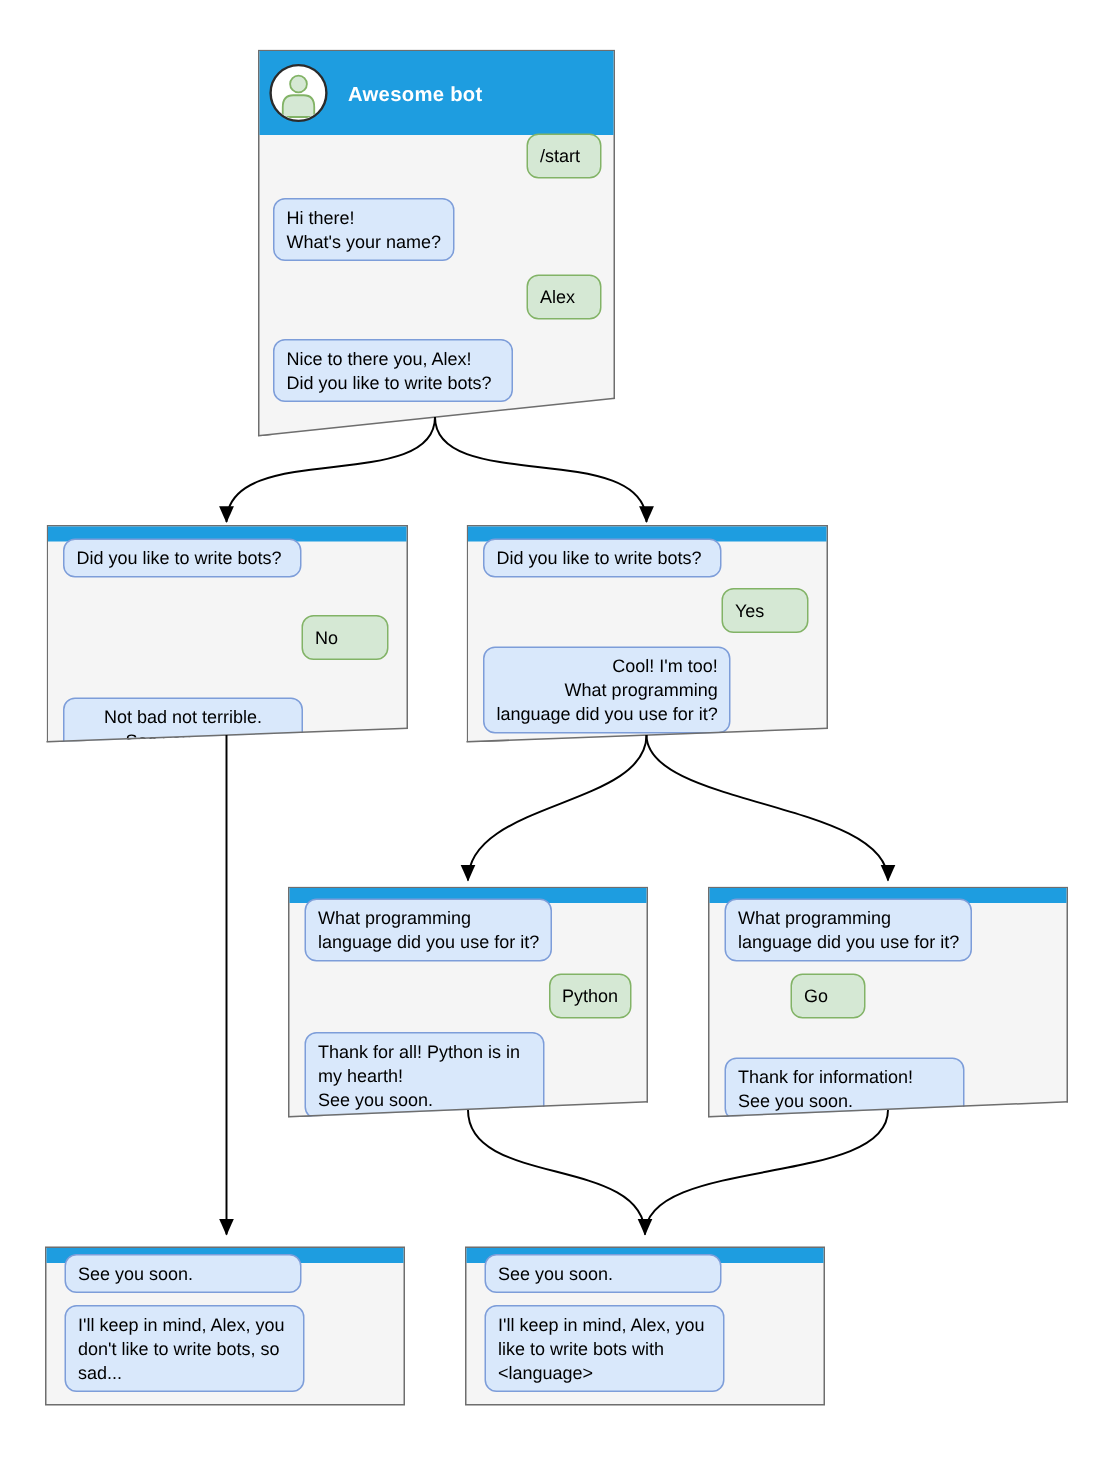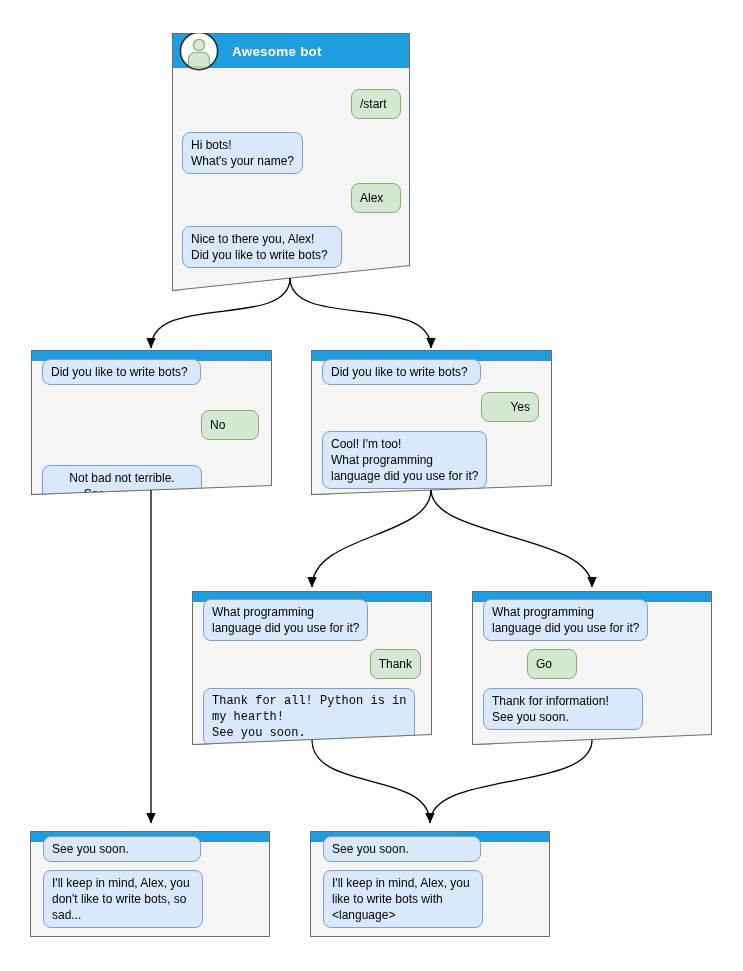--- a/index.html
+++ b/index.html
@@ -5,21 +5,21 @@
   html,body{margin:0;padding:0;}
   body{
     width:743px;height:971px;position:relative;background:#ffffff;
     font-family:"Liberation Sans", sans-serif;overflow:hidden;
   }
   .window{
     position:absolute;background:#f5f5f5;border:1px solid #6e6e6e;
     box-sizing:border-box;
   }
   .titlebar{
-    position:absolute;left:0;top:0;right:0;height:34px;background:#1e9de0;
+    position:absolute;left:0;top:0;right:0;height:56px;background:#1e9de0;
     display:flex;align-items:center;z-index:0;
   }
   .minibar{
     position:absolute;left:0;top:0;right:0;height:10px;background:#1e9de0;z-index:0;
   }
   .avatar{display:inline-block;width:40px;height:40px;margin-left:6px;flex:0 0 auto;}
   .title{color:#ffffff;font-weight:bold;font-size:13.5px;margin-left:13px;letter-spacing:.2px;}
   .msgs{
     position:absolute;left:0;top:0;right:0;bottom:0;
     display:flex;flex-direction:column;align-items:flex-start;z-index:1;
@@ -46,21 +46,21 @@
         <g clip-path="url(#avclip)">
           <circle cx="20" cy="14" r="5.6" fill="#d5e8d4" stroke="#82b366" stroke-width="1.2"></circle>
           <path d="M9.5 36 L9.5 29.5 Q9.5 21.5 16.5 21.5 L23.5 21.5 Q30.5 21.5 30.5 29.5 L30.5 36 Z" fill="#d5e8d4" stroke="#82b366" stroke-width="1.2"></path>
         </g>
       </svg>
     </span>
     <span class="title">Awesome bot</span>
   </div>
   <div class="msgs" style="top:45px;padding:0 8px 0 9px;">
     <div class="bubble user" style="margin-top:10px;min-width:50px;">/start</div>
-    <div class="bubble bot" style="margin-top:13px;min-width:119px;">Hi bots!
+    <div class="bubble bot" style="margin-top:13px;min-width:119px;">Hi there!
 What's your name?</div>
     <div class="bubble user" style="margin-top:9px;min-width:50px;">Alex</div>
     <div class="bubble bot" style="margin-top:13px;min-width:160px;">Nice to there you, Alex!
 Did you like to write bots?</div>
   </div>
 </div>
 
 <div class="window" style="left:31px;top:350px;width:241px;height:145px;clip-path:polygon(0 0,100% 0,100% 136px,0 100%);">
   <div class="minibar"></div>
   <div class="msgs" style="padding:0 12px 0 10px;">
@@ -68,46 +68,46 @@
     <div class="bubble user" style="margin-top:25px;min-width:58px;">No</div>
     <div class="bubble bot" style="margin-top:25px;min-width:160px;text-align:center;">Not bad not terrible.
 See you soon.</div>
   </div>
 </div>
 
 <div class="window" style="left:311px;top:350px;width:241px;height:145px;clip-path:polygon(0 0,100% 0,100% 136px,0 100%);">
   <div class="minibar"></div>
   <div class="msgs" style="padding:0 12px 0 10px;">
     <div class="bubble bot" style="margin-top:8px;min-width:159px;">Did you like to write bots?</div>
-    <div class="bubble user" style="margin-top:7px;min-width:58px;text-align:right;">Yes</div>
-    <div class="bubble bot" style="margin-top:9px;min-width:160px;">Cool! I'm too!
+    <div class="bubble user" style="margin-top:7px;min-width:58px;">Yes</div>
+    <div class="bubble bot" style="margin-top:9px;min-width:160px;text-align:right;">Cool! I'm too!
 What programming
 language did you use for it?</div>
   </div>
 </div>
 
 <div class="window" style="left:192px;top:591px;width:240px;height:154px;clip-path:polygon(0 0,100% 0,100% 144px,0 100%);">
   <div class="minibar"></div>
   <div class="msgs" style="padding:0 10px 0 10px;">
     <div class="bubble bot" style="margin-top:7px;min-width:160px;">What programming
 language did you use for it?</div>
-    <div class="bubble user" style="margin-top:8px;min-width:50px;">Thank</div>
-    <div class="bubble bot" style="margin-top:9px;min-width:160px;font-family:Liberation Mono, monospace;">Thank for all! Python is in
+    <div class="bubble user" style="margin-top:8px;min-width:50px;">Python</div>
+    <div class="bubble bot" style="margin-top:9px;min-width:160px;">Thank for all! Python is in
 my hearth!
 See you soon.</div>
   </div>
 </div>
 
 <div class="window" style="left:472px;top:591px;width:240px;height:154px;clip-path:polygon(0 0,100% 0,100% 144px,0 100%);">
   <div class="minibar"></div>
   <div class="msgs" style="padding:0 10px 0 10px;">
     <div class="bubble bot" style="margin-top:7px;min-width:160px;">What programming
 language did you use for it?</div>
     <div class="bubble user" style="margin-top:8px;min-width:50px;margin-left:44px;">Go</div>
-    <div class="bubble bot" style="margin-top:9px;min-width:160px;">Thank for information!
+    <div class="bubble bot" style="margin-top:26px;min-width:160px;">Thank for information!
 See you soon.</div>
   </div>
 </div>
 
 <div class="window" style="left:30px;top:831px;width:240px;height:106px;">
   <div class="minibar"></div>
   <div class="msgs" style="padding:0 10px 0 12px;">
     <div class="bubble bot" style="margin-top:4px;min-width:158px;">See you soon.</div>
     <div class="bubble bot" style="margin-top:8px;min-width:160px;">I'll keep in mind, Alex, you
 don't like to write bots, so

